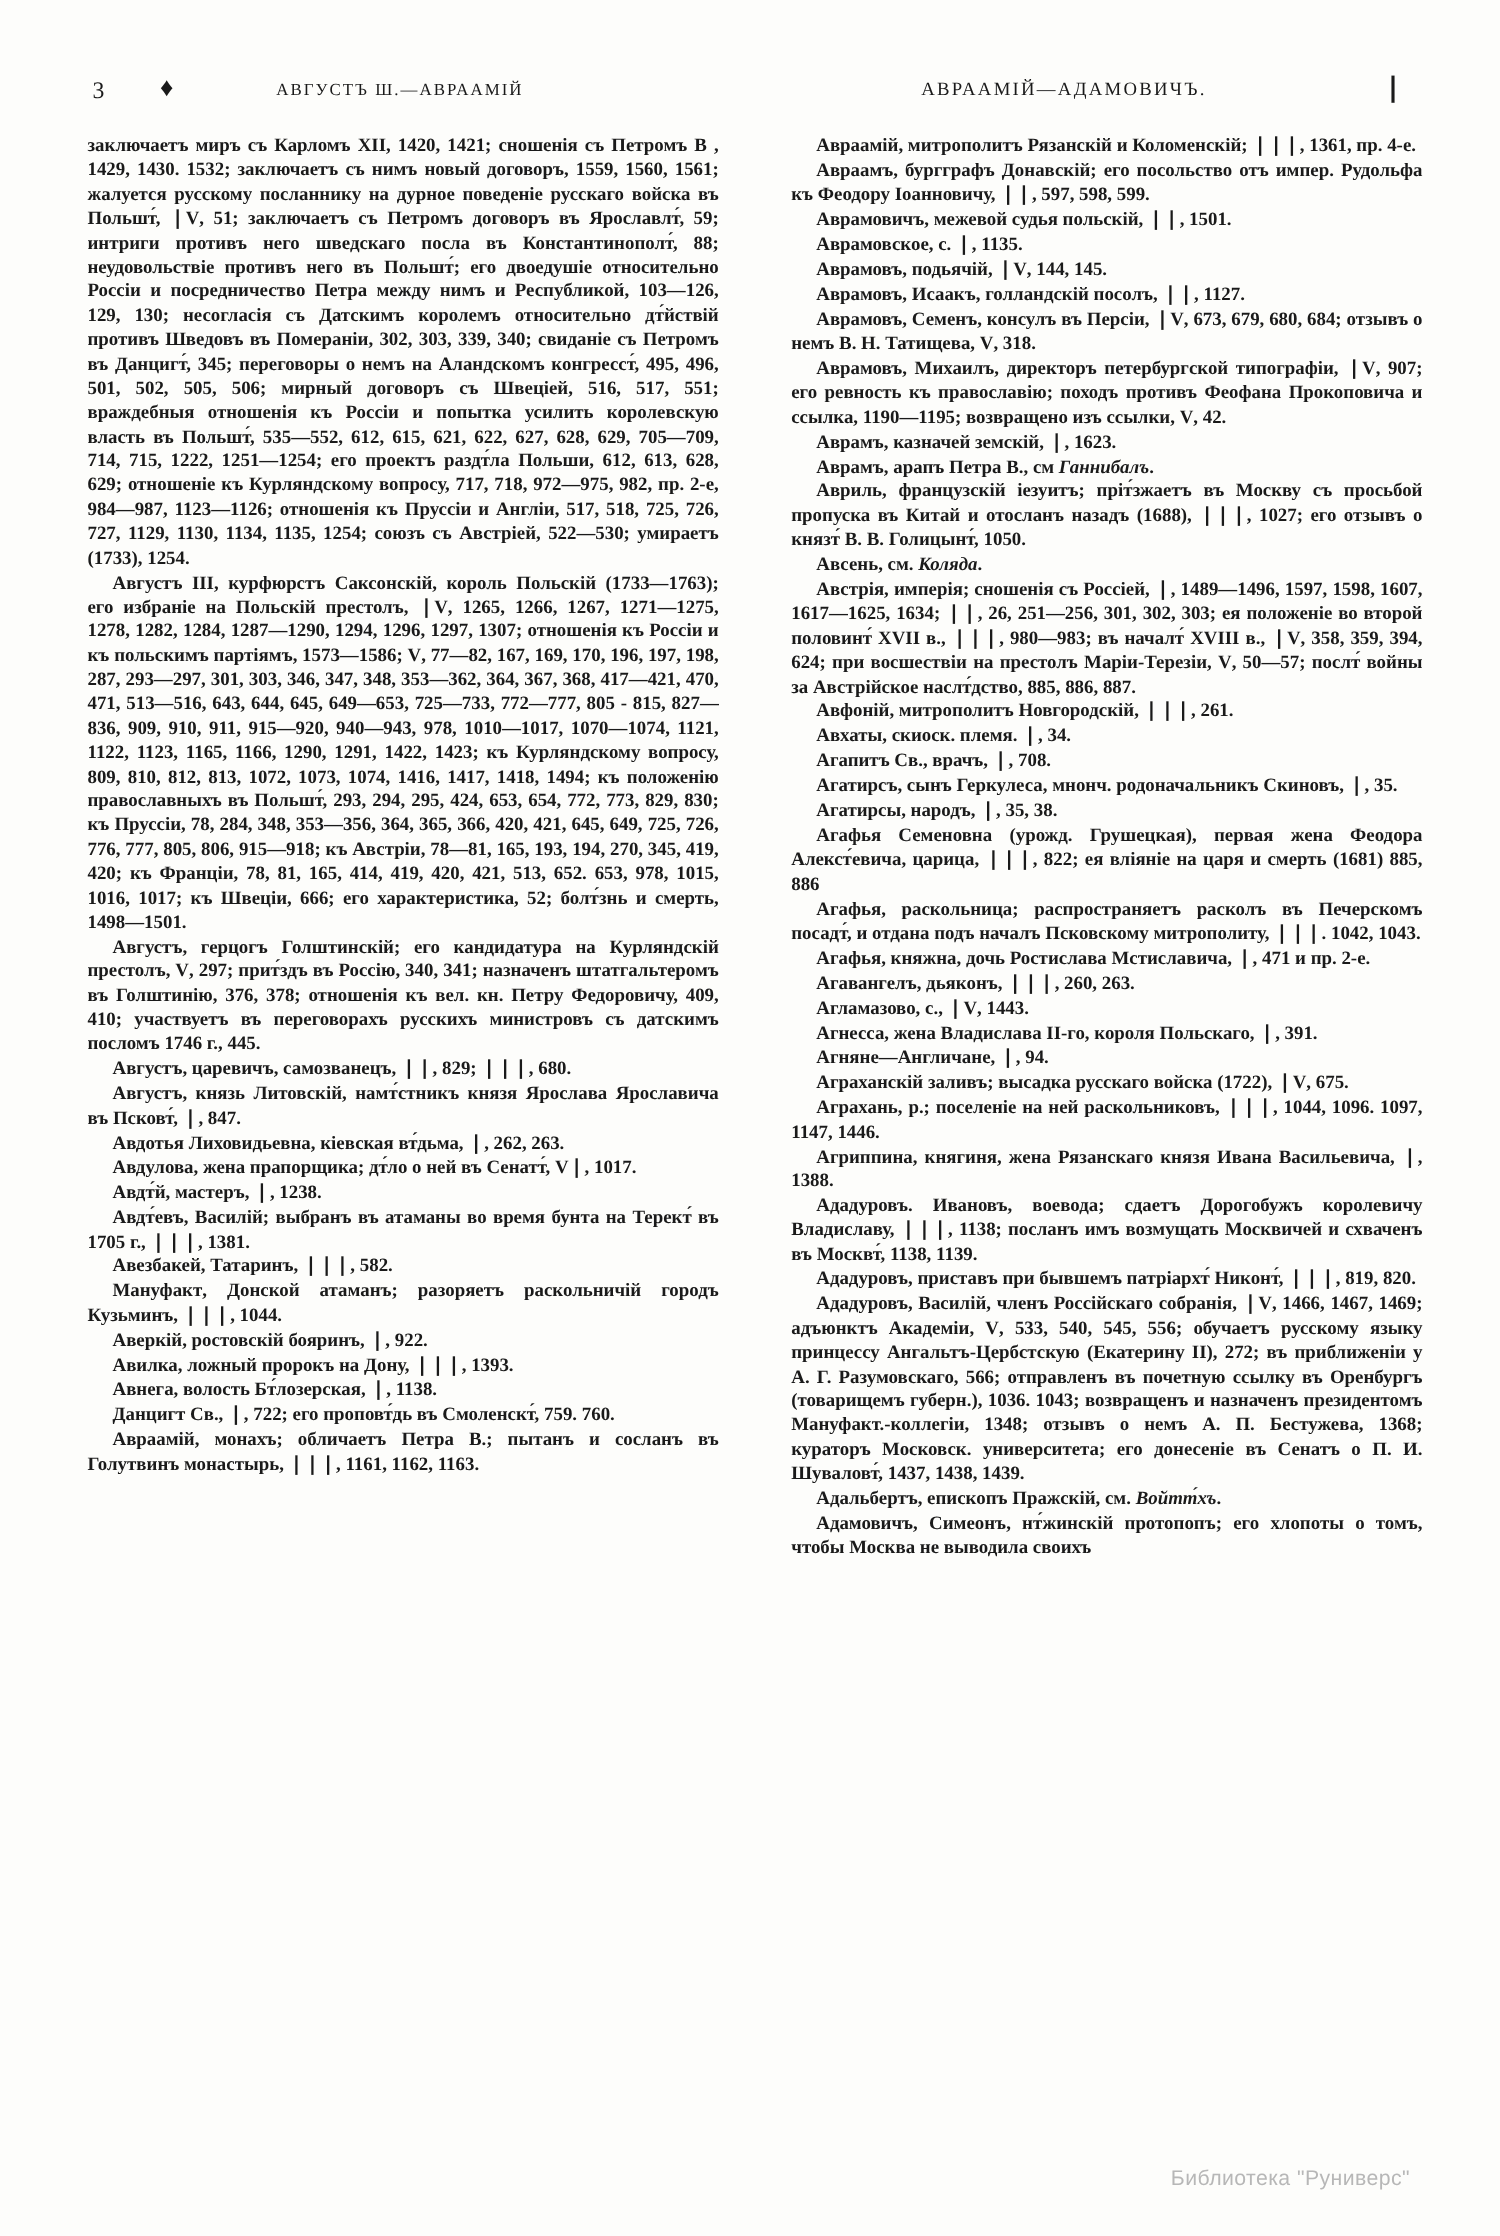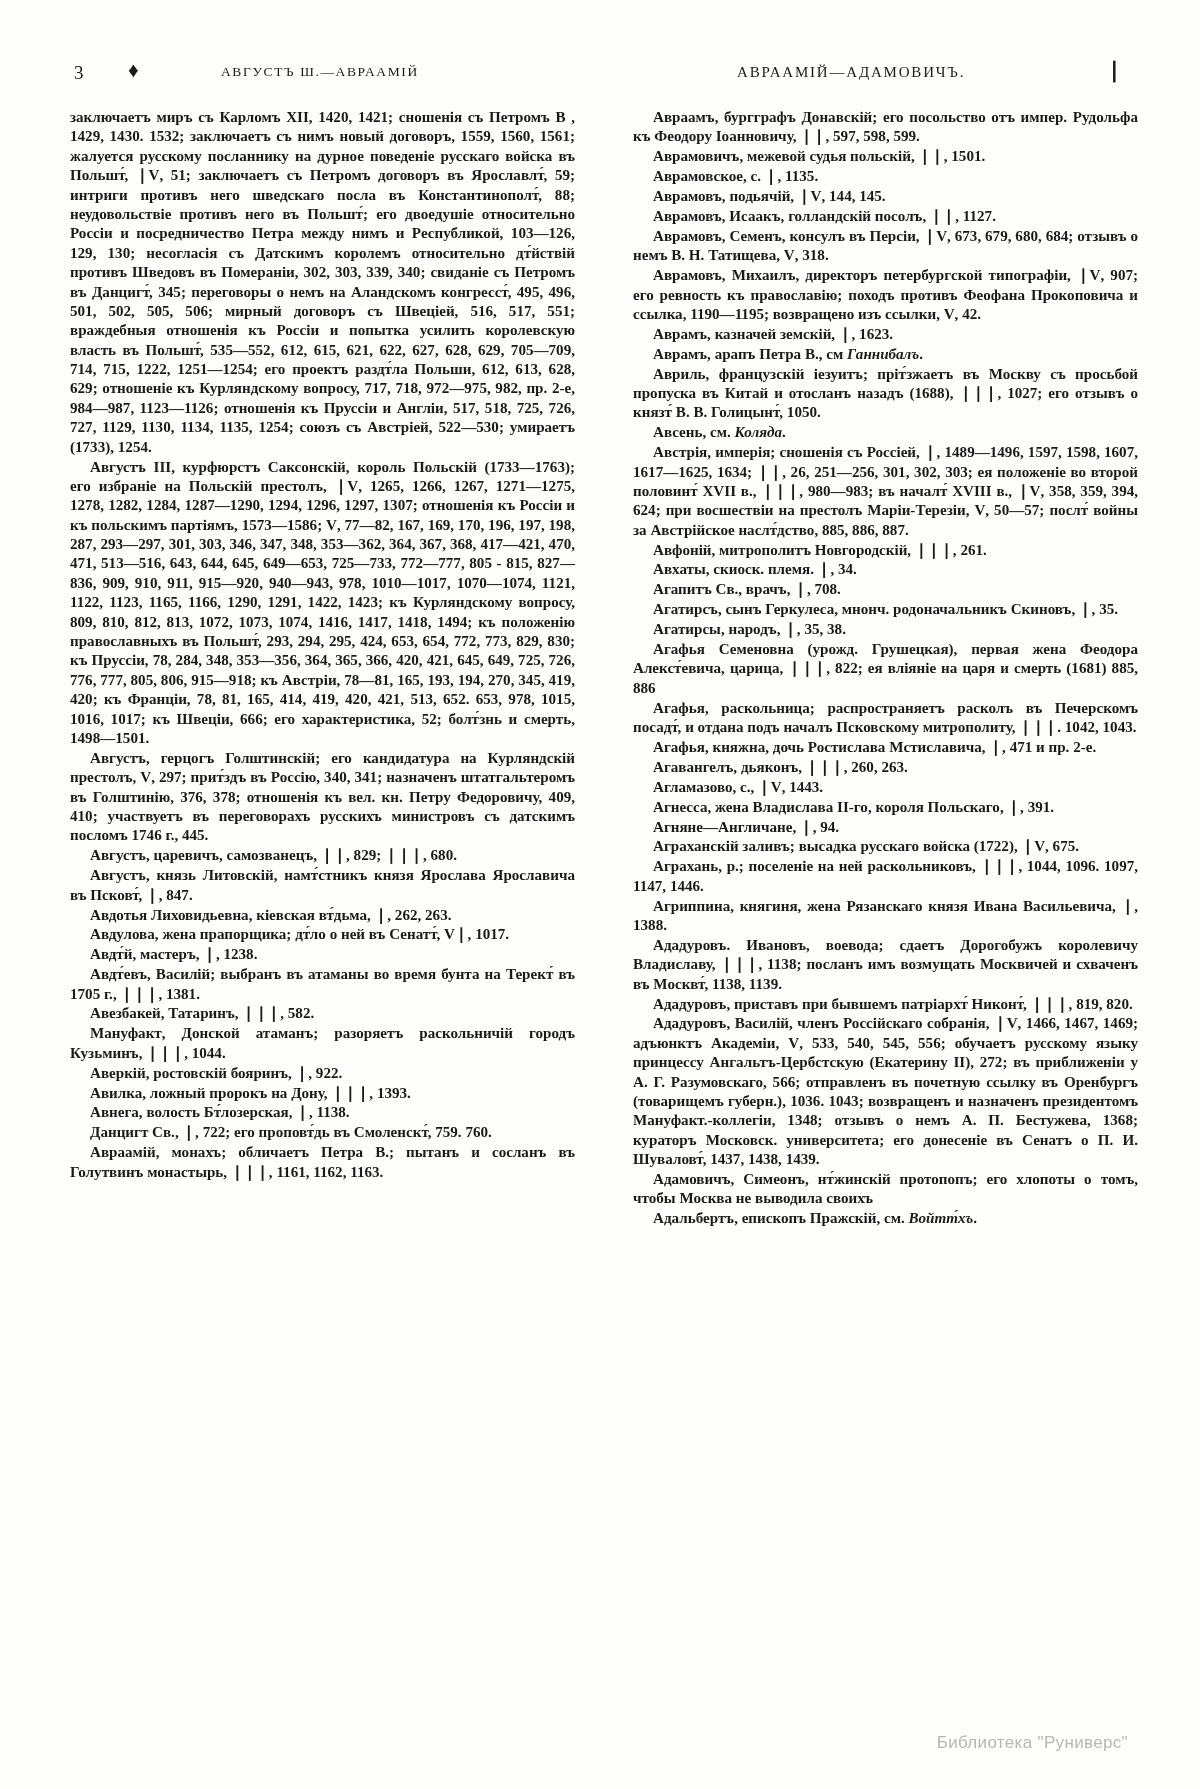--- a/index.html
+++ b/index.html
@@ -127,20 +127,21 @@
         <p class="entry ind"><b>Авдт́евъ, Василій</b>; выбранъ въ атаманы во время бунта на Терект́ въ 1705 г., <b>❘❘❘</b>, 1381.</p>
         <p class="entry ind"><b>Авезбакей, Татаринъ</b>, <b>❘❘❘</b>, 582.</p>
         <p class="entry ind"><b>Мануфакт</b>, Донской атаманъ; разоряетъ раскольничій городъ Кузьминъ, <b>❘❘❘</b>, 1044.</p>
         <p class="entry ind"><b>Аверкій</b>, ростовскій бояринъ, <b>❘</b>, 922.</p>
         <p class="entry ind"><b>Авилка</b>, ложный пророкъ на Дону, <b>❘❘❘</b>, 1393.</p>
         <p class="entry ind"><b>Авнега</b>, волость Бт́лозерская, <b>❘</b>, 1138.</p>
         <p class="entry ind"><b>Данцигт Св.</b>, <b>❘</b>, 722; его проповт́дь въ Смоленскт́, 759. 760.</p>
         <p class="entry ind"><b>Авраамій</b>, монахъ; обличаетъ Петра В.; пытанъ и сосланъ въ Голутвинъ монастырь, <b>❘❘❘</b>, 1161, 1162, 1163.</p>
       </div>
     <div class="col col-right" id="colRight">
+        <p class="entry ind"><b>Авраамій</b>, митрополитъ Рязанскій и Коломенскій; <b>❘❘❘</b>, 1361, пр. 4-е.</p>
         <p class="entry ind"><b>Авраамъ</b>, бургграфъ Донавскій; его посольство отъ импер. Рудольфа къ Феодору Іоанновичу, <b>❘❘</b>, 597, 598, 599.</p>
         <p class="entry ind"><b>Аврамовичъ</b>, межевой судья польскій, <b>❘❘</b>, 1501.</p>
         <p class="entry ind"><b>Аврамовское</b>, с. <b>❘</b>, 1135.</p>
         <p class="entry ind"><b>Аврамовъ</b>, подьячій, <b>❘V</b>, 144, 145.</p>
         <p class="entry ind"><b>Аврамовъ, Исаакъ</b>, голландскій посолъ, <b>❘❘</b>, 1127.</p>
         <p class="entry ind"><b>Аврамовъ, Семенъ</b>, консулъ въ Персіи, <b>❘V</b>, 673, 679, 680, 684; отзывъ о немъ В. Н. Татищева, <b>V</b>, 318.</p>
         <p class="entry ind"><b>Аврамовъ, Михаилъ</b>, директоръ петербургской типографіи, <b>❘V</b>, 907; его ревность къ православію; походъ противъ Феофана Прокоповича и ссылка, 1190—1195; возвращено изъ ссылки, <b>V</b>, 42.</p>
         <p class="entry ind"><b>Аврамъ</b>, казначей земскій, <b>❘</b>, 1623.</p>
         <p class="entry ind"><b>Аврамъ</b>, арапъ Петра В., см <i>Ганнибалъ</i>.</p>
         <p class="entry ind"><b>Авриль</b>, французскій іезуитъ; пріт́зжаетъ въ Москву съ просьбой пропуска въ Китай и отосланъ назадъ (1688), <b>❘❘❘</b>, 1027; его отзывъ о князт́ В. В. Голицынт́, 1050.</p>
@@ -157,19 +158,19 @@
         <p class="entry ind"><b>Агавангелъ</b>, дьяконъ, <b>❘❘❘</b>, 260, 263.</p>
         <p class="entry ind"><b>Агламазово</b>, с., <b>❘V</b>, 1443.</p>
         <p class="entry ind"><b>Агнесса</b>, жена Владислава II-го, короля Польскаго, <b>❘</b>, 391.</p>
         <p class="entry ind"><b>Агняне</b>—Англичане, <b>❘</b>, 94.</p>
         <p class="entry ind"><b>Аграханскій заливъ</b>; высадка русскаго войска (1722), <b>❘V</b>, 675.</p>
         <p class="entry ind"><b>Аграхань</b>, р.; поселеніе на ней раскольниковъ, <b>❘❘❘</b>, 1044, 1096. 1097, 1147, 1446.</p>
         <p class="entry ind"><b>Агриппина</b>, княгиня, жена Рязанскаго князя Ивана Васильевича, <b>❘</b>, 1388.</p>
         <p class="entry ind"><b>Ададуровъ. Ивановъ</b>, воевода; сдаетъ Дорогобужъ королевичу Владиславу, <b>❘❘❘</b>, 1138; посланъ имъ возмущать Москвичей и схваченъ въ Москвт́, 1138, 1139.</p>
         <p class="entry ind"><b>Ададуровъ</b>, приставъ при бывшемъ патріархт́ Никонт́, <b>❘❘❘</b>, 819, 820.</p>
         <p class="entry ind"><b>Ададуровъ, Василій</b>, членъ Россійскаго собранія, <b>❘V</b>, 1466, 1467, 1469; адъюнктъ Академіи, <b>V</b>, 533, 540, 545, 556; обучаетъ русскому языку принцессу Ангальтъ-Цербстскую (Екатерину II), 272; въ приближеніи у А. Г. Разумовскаго, 566; отправленъ въ почетную ссылку въ Оренбургъ (товарищемъ губерн.), 1036. 1043; возвращенъ и назначенъ президентомъ Мануфакт.-коллегіи, 1348; отзывъ о немъ А. П. Бестужева, 1368; кураторъ Московск. университета; его донесеніе въ Сенатъ о П. И. Шуваловт́, 1437, 1438, 1439.</p>
+        <p class="entry ind"><b>Адальбертъ</b>, епископъ Пражскій, см. <i>Войтт́хъ</i>.</p>
         <p class="entry ind"><b>Адамовичъ, Симеонъ</b>, нт́жинскій протопопъ; его хлопоты о томъ, чтобы Москва не выводила своихъ</p>
-        <p class="entry ind"><b>Адальбертъ</b>, епископъ Пражскій, см. <i>Войтт́хъ</i>.</p>
       </div>
   </div>
 
   <div class="watermark">Библиотека "Руниверс"</div>
 </div>
 
 </body></html>

